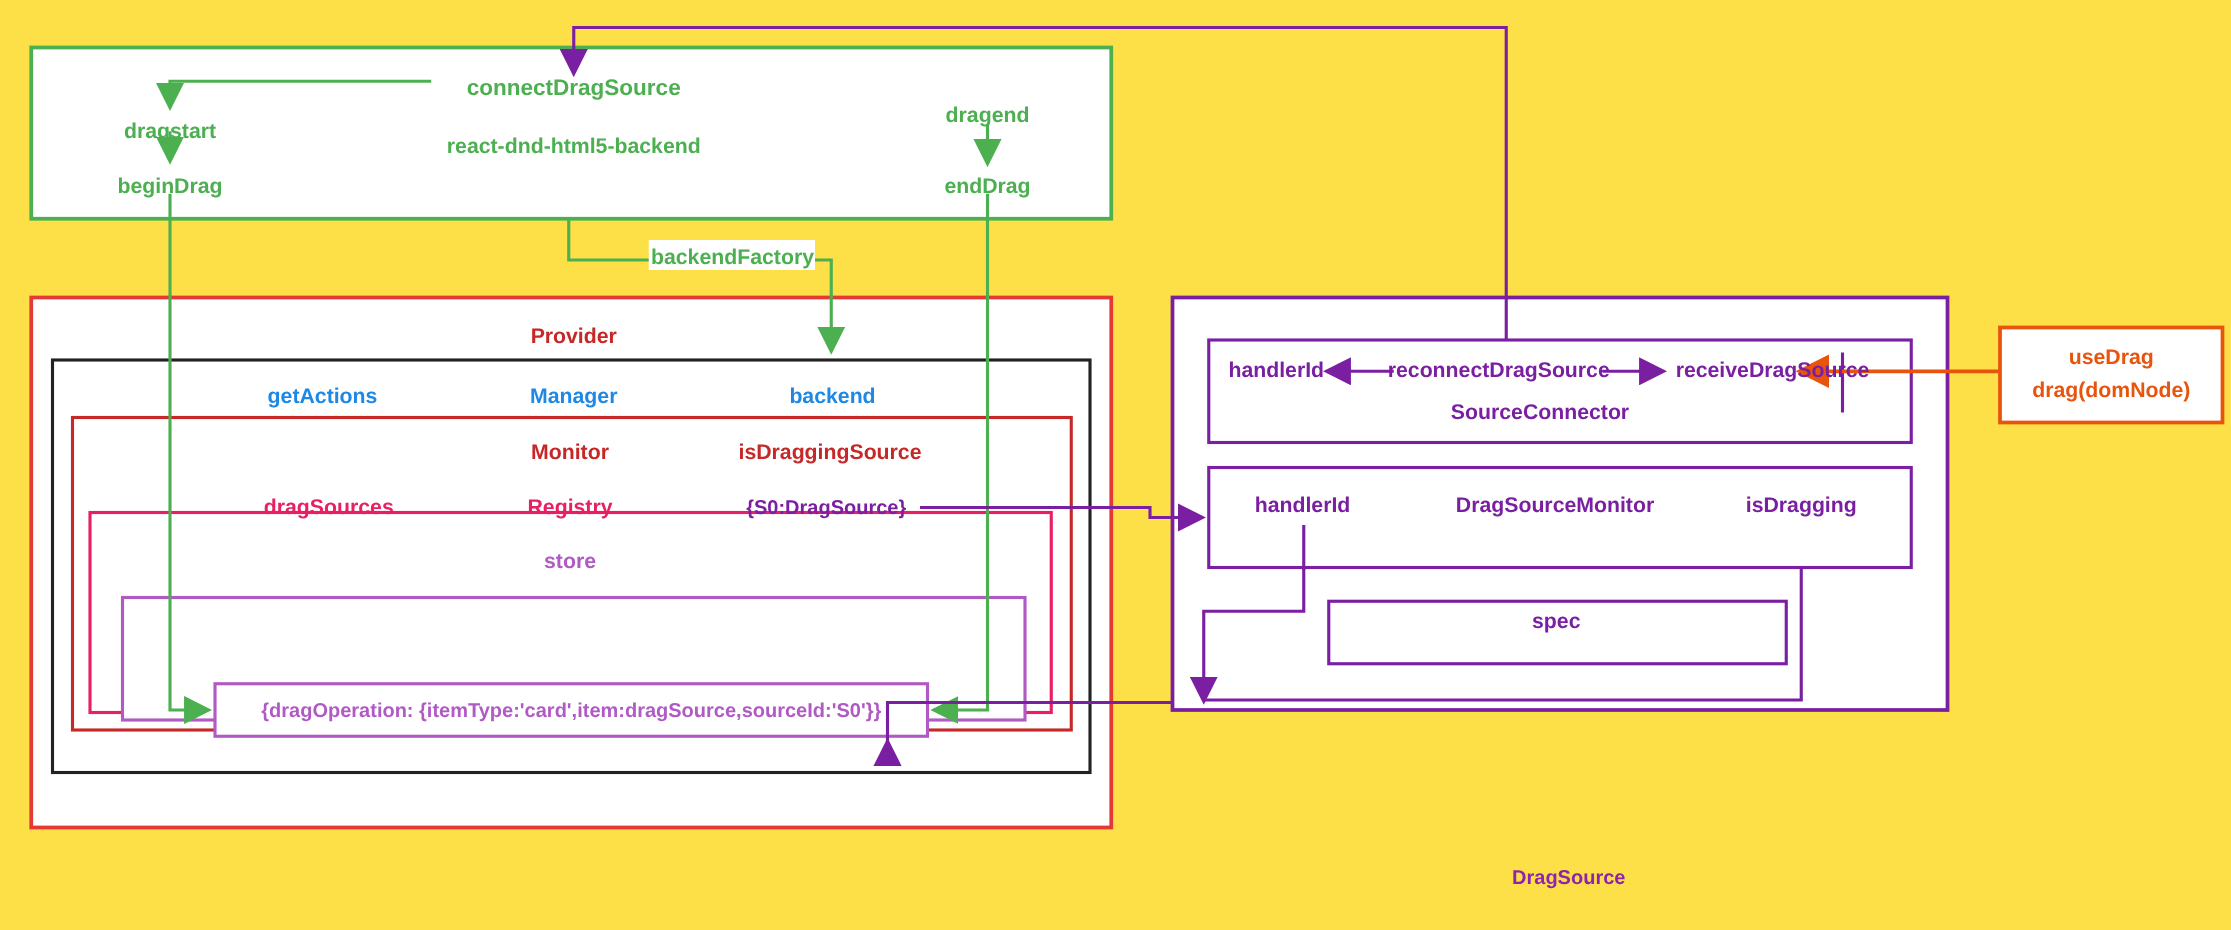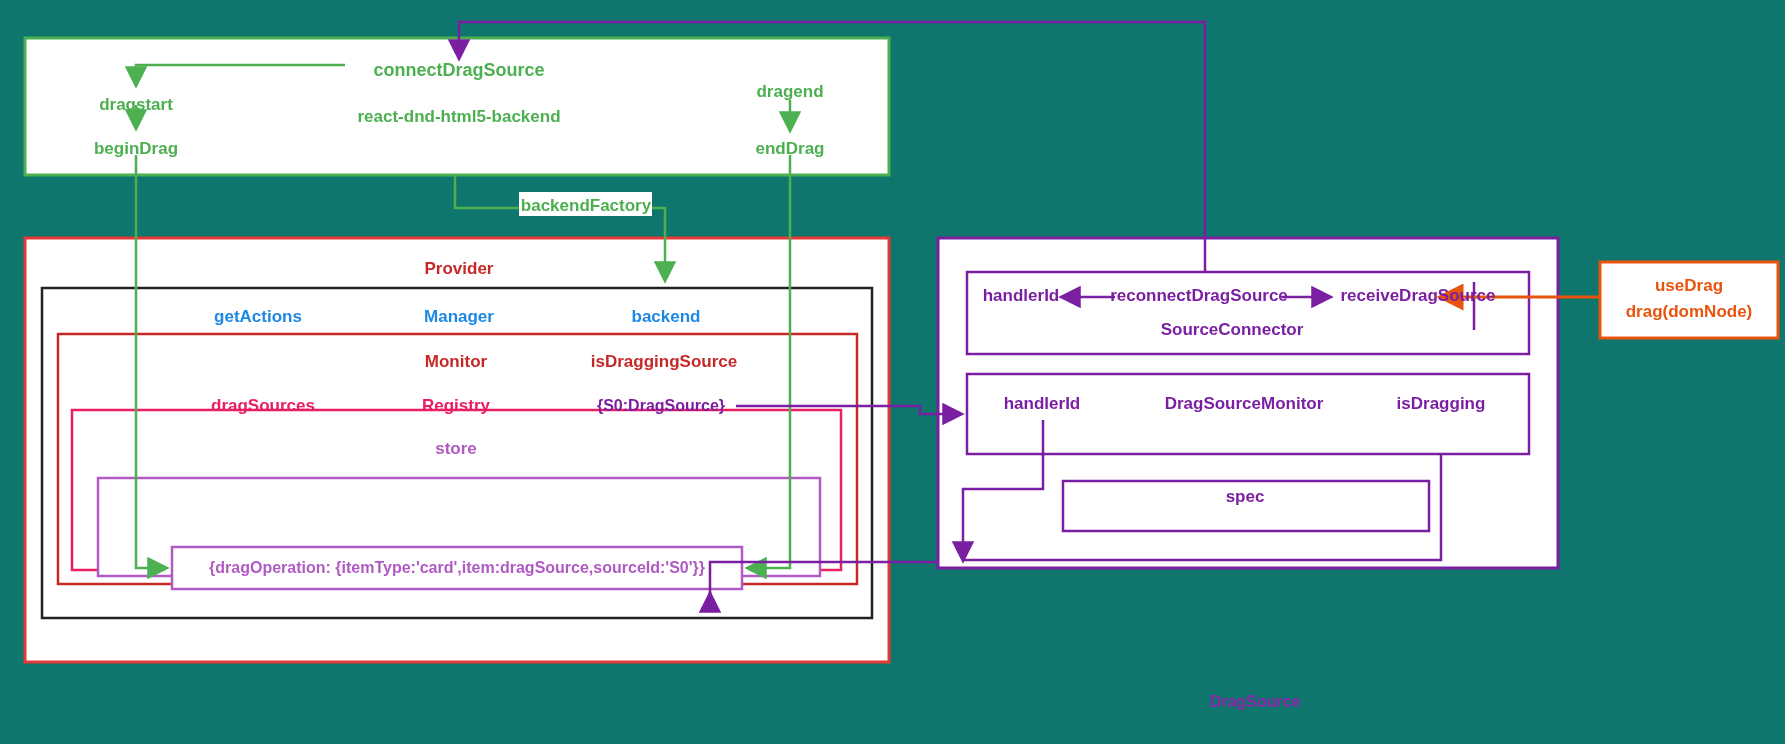--- a/index.html
+++ b/index.html
@@ -1,17 +1,17 @@
 <!DOCTYPE html>
 <html><head>
 <meta charset="utf-8">
 <style>
   html,body{margin:0;padding:0;background:#000;}
   body{width:1785px;height:744px;overflow:hidden;font-family:"Liberation Sans",sans-serif;}
-  #stage{position:relative;width:1785px;height:744px;background:#0f766e;}
+  #stage{position:relative;width:1785px;height:744px;background:#fde047;}
   svg{position:absolute;left:0;top:0;width:1785px;height:744px;}
   .lbl{font-weight:bold;font-family:"Liberation Sans",sans-serif;dominant-baseline:middle;}
 </style>
 </head>
 <body>
 
 <div id="stage">
 <svg viewBox="0 0 1785 744" xmlns="http://www.w3.org/2000/svg">
   <defs>
     <marker id="ahGreen" markerWidth="9" markerHeight="9" refX="7.5" refY="4.5" orient="auto">

